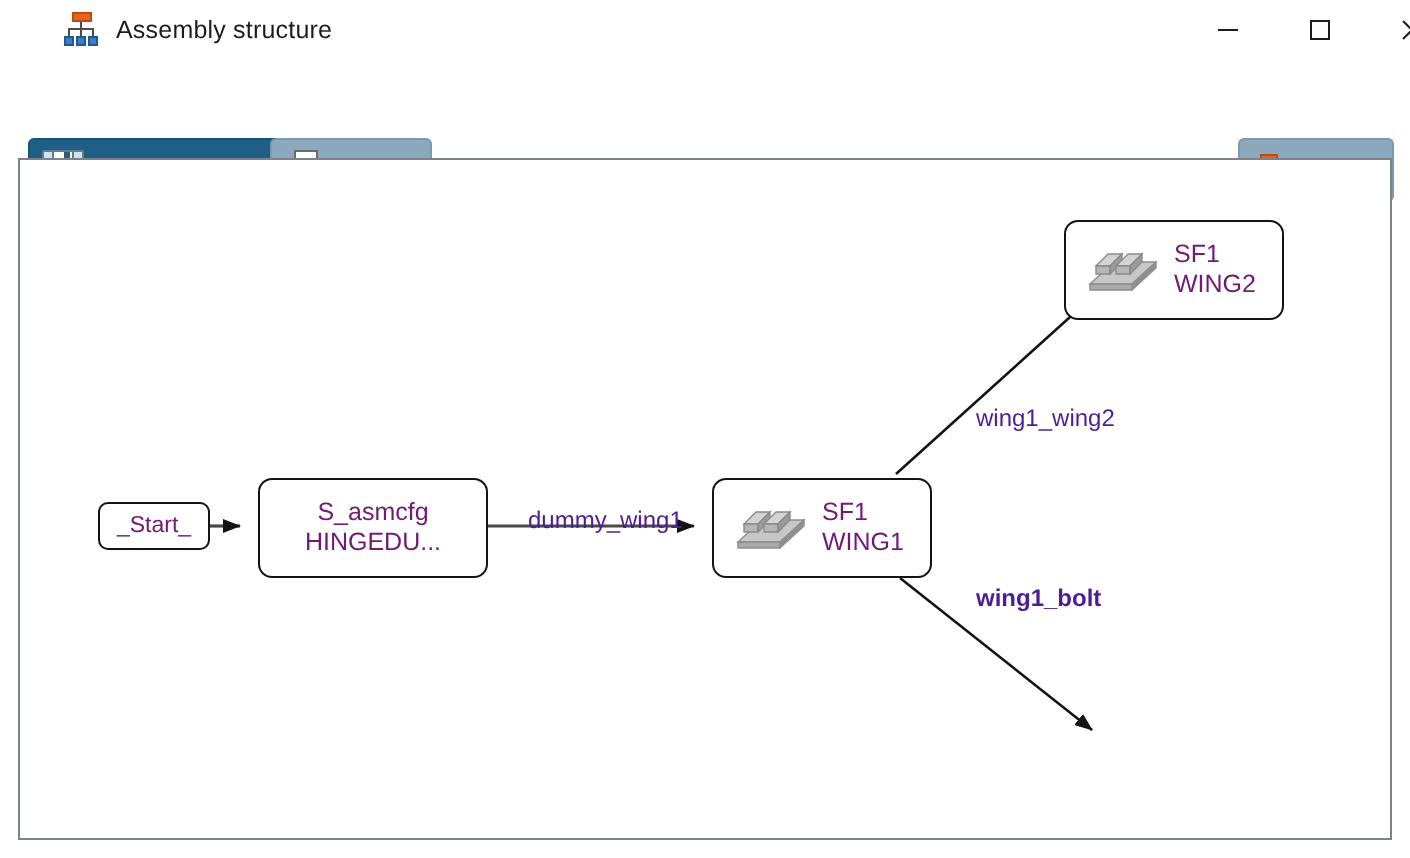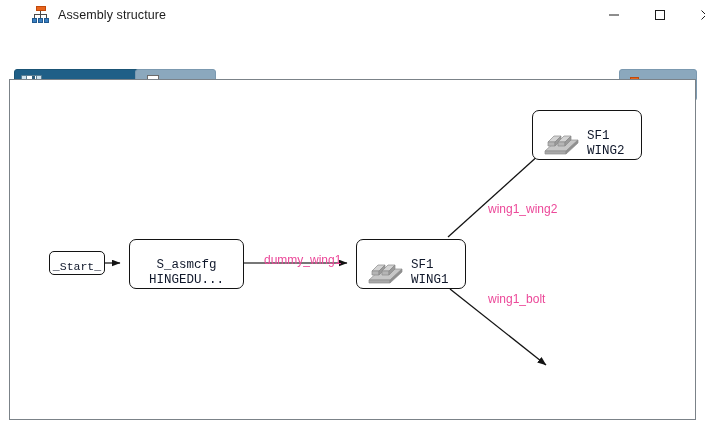--- a/index.html
+++ b/index.html
@@ -246,25 +246,24 @@
     width: 685px; height: 339px;
   }
 
   .node {
     position: absolute;
     box-sizing: border-box;
     background: #ffffff;
     border: 1.4px solid #131313;
     border-radius: 7px;
     display: flex;
-    align-items: flex-end;
+    align-items: center;
     font-size: 12.5px;
-    color: #0f172a;
+    color: #701a75;
     line-height: 1.22;
-    font-family: Liberation Mono, monospace;
   }
   .node.start {
     border-width: 1.2px;
     border-radius: 5px;
     justify-content: center;
     font-size: 11.5px;
   }
   .node-text { white-space: nowrap; }
   .node .node-icon-wrap {
     flex: 0 0 auto;
@@ -276,21 +275,21 @@
 
   
   .ico-hinge { position: absolute; left: 0; top: 0; width: 38px; height: 30px; }
 
   
   .ico-bolt { position: absolute; left: 0; top: 0; width: 38px; height: 30px; }
 
   .edge-label {
     position: absolute;
     font-size: 12px;
-    color: #ec4899;
+    color: #4c1d95;
     white-space: nowrap;
     background: transparent;
   }
 </style>
 </head>
 <body>
 
 <div class="titlebar">
   <div class="title-icon">
     <div class="tbox top"></div>
@@ -437,15 +436,15 @@
       <div class="node-text">SF1</div>
       <div class="node-text">WING2</div>
     </div>
   </div>
 
 
   <div class="edge-label" style="left:254px; top:173px;">dummy_wing1</div>
 
   <div class="edge-label" style="left:478px; top:122px;">wing1_wing2</div>
 
-  <div class="edge-label" style="left:478px; top:212px;">wing1_bolt</div>
+  <div class="edge-label" style="left:478px; top:212px;font-weight:bold;">wing1_bolt</div>
 
 </div>
 
 </body></html>

